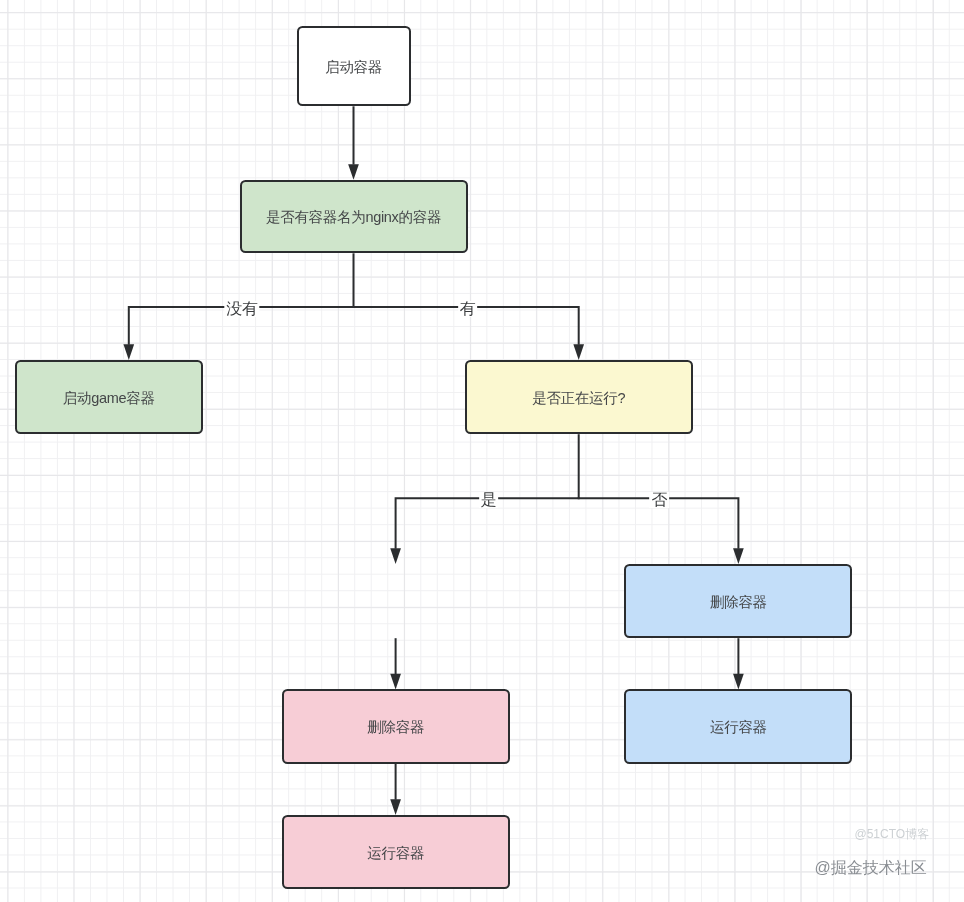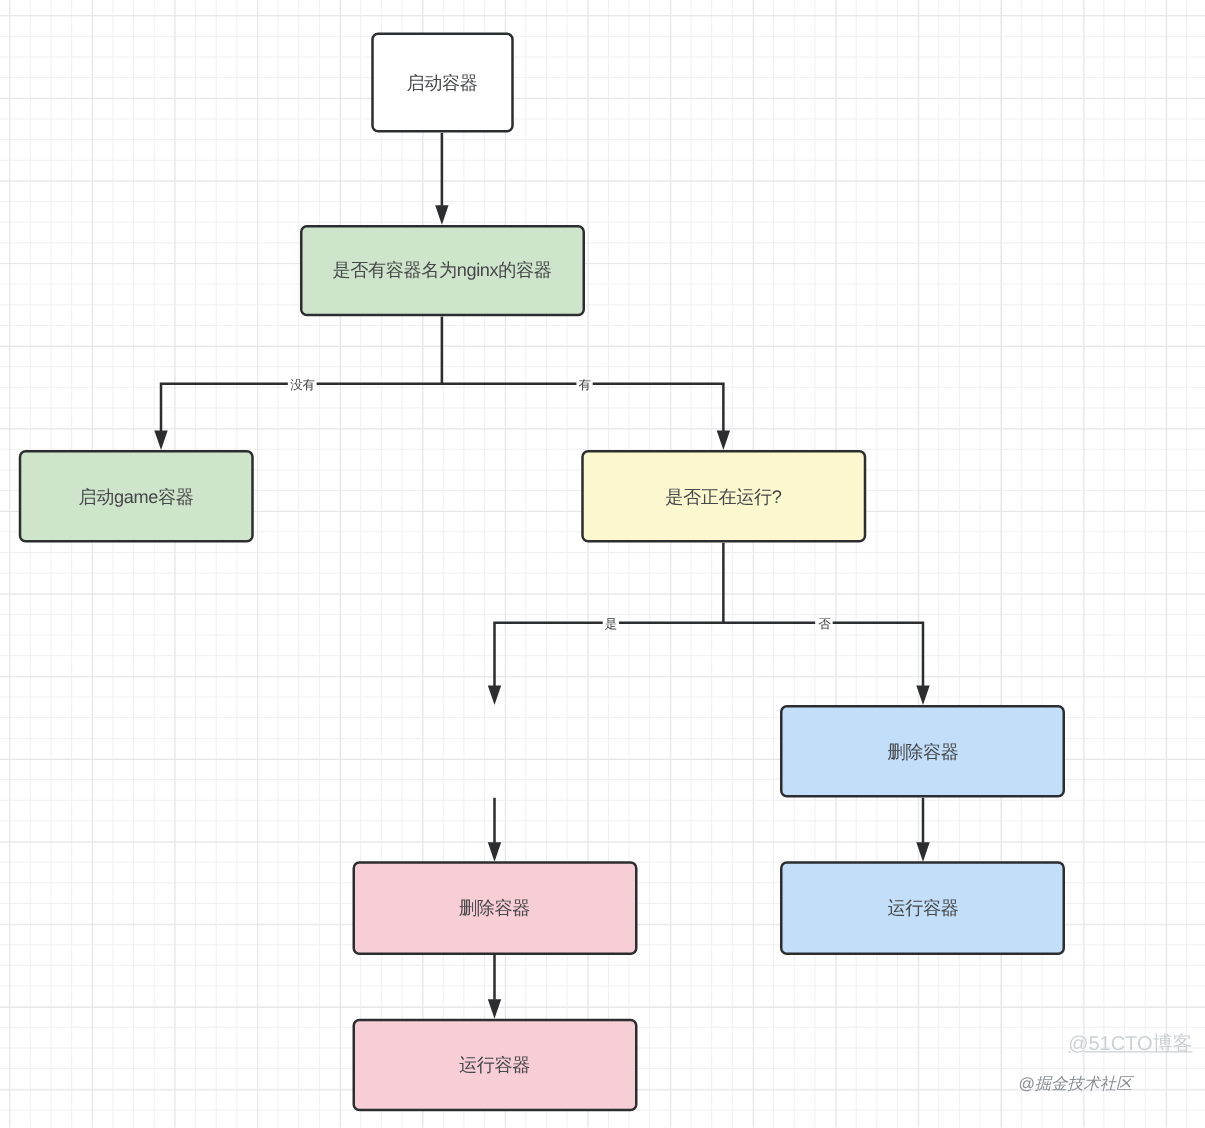--- a/index.html
+++ b/index.html
@@ -16,21 +16,21 @@
       linear-gradient(to bottom, #f0f0f2 1px, transparent 1px);
     background-size: 66.12px 66.12px, 66.12px 66.12px, 16.53px 16.53px, 16.53px 16.53px;
     background-position: 7.4px 12.2px, 7.4px 12.2px, 7.4px 12.2px, 7.4px 12.2px;
   }
   svg.edges{position:absolute;left:0;top:0;}
   .node>span,.edgelabel>span,.wm>span{opacity:0.999;will-change:opacity;}
   .node>span{position:relative;top:1px;}
   .node{position:absolute;box-sizing:border-box;border:2.2px solid #2b2d2f;
         border-radius:5.5px;display:flex;align-items:center;justify-content:center;
         color:#454749;font-size:14.5px;line-height:1;letter-spacing:-0.3px;}
-  .edgelabel{position:absolute;background:#ffffff;color:#3a3c3e;font-size:10px;
+  .edgelabel{position:absolute;background:#ffffff;color:#3a3c3e;font-size:16px;
         line-height:1;padding:0 2px;transform:translate(-50%,-50%);white-space:nowrap;
         letter-spacing:-0.3px;font-family:Liberation Serif, serif;}
   .wm{position:absolute;white-space:nowrap;line-height:1;}
 </style>
 </head>
 <body>
 
 <div id="canvas">
   <svg class="edges" width="964" height="902" viewBox="0 0 964 902">
     <g stroke="#2b2d2f" stroke-width="2" fill="none" stroke-linecap="butt" stroke-linejoin="miter">
@@ -80,15 +80,15 @@
   </div>
   <div class="node" style="left: 624.4px; top: 689.2px; width: 228px; height: 74.5px; background: rgb(195, 222, 249);">
     <span>运行容器</span>
   </div>
 
   <div class="edgelabel" style="left:242px;top:308.6px;"><span>没有</span></div>
   <div class="edgelabel" style="left:467.6px;top:308.6px;"><span>有</span></div>
   <div class="edgelabel" style="left:488.6px;top:499.8px;"><span>是</span></div>
   <div class="edgelabel" style="left:659.4px;top:499.8px;"><span>否</span></div>
 
-  <div class="wm" style="left: 814.6px; top: 859.6px; font-size: 13px; color: rgb(138, 142, 147); font-style: italic;"><span>@掘金技术社区</span></div>
-  <div class="wm" style="left: 854.5px; top: 828px; font-size: 16px; color: rgb(205, 209, 212); text-decoration: underline;"><span>@51CTO博客</span></div>
+  <div class="wm" style="left: 814.6px; top: 859.6px; font-size: 16px; color: rgb(138, 142, 147);"><span>@掘金技术社区</span></div>
+  <div class="wm" style="left: 854.5px; top: 828px; font-size: 12px; color: rgb(205, 209, 212);"><span>@51CTO博客</span></div>
 </div>
 
 </body></html>

